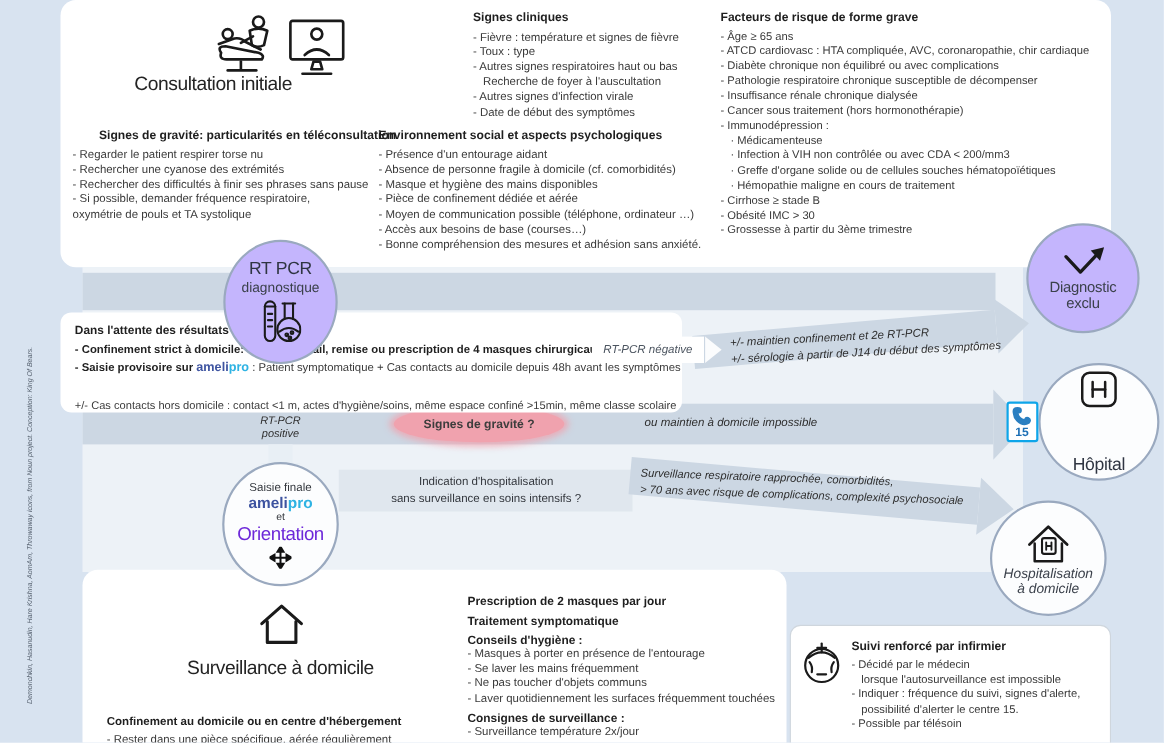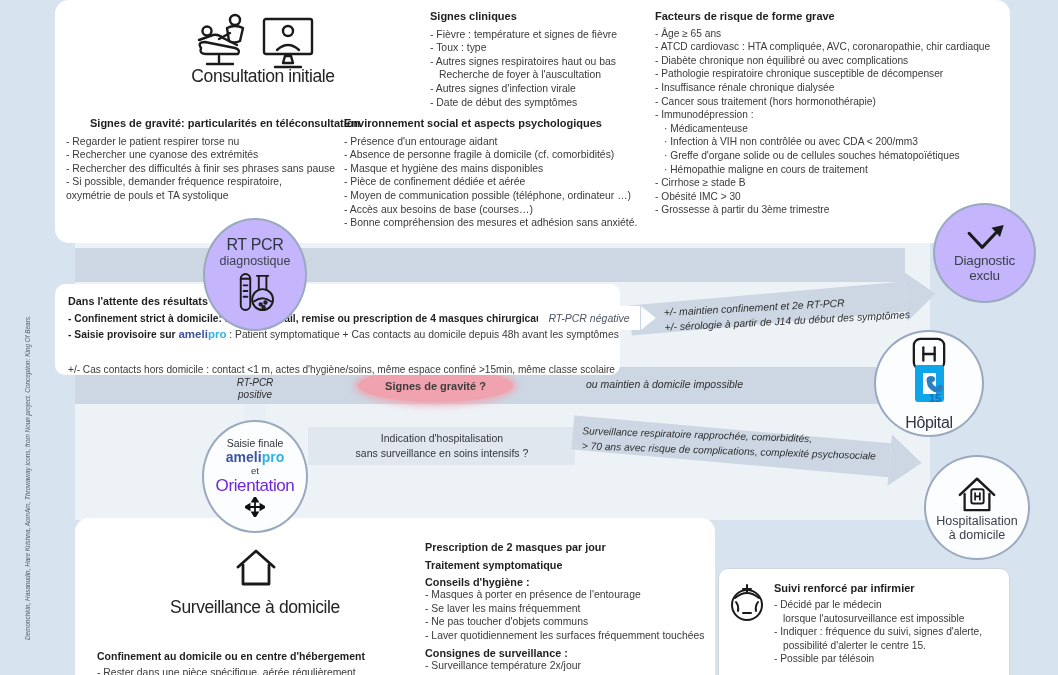--- a/index.html
+++ b/index.html
@@ -71,21 +71,21 @@
     </svg>
     <svg class="abs" style="left:206px;top:16px;" width="54" height="56" viewBox="0 0 54 56">
       <g fill="none" stroke="#1a1a1a" stroke-width="2.4" stroke-linecap="round" stroke-linejoin="round">
         <rect x="3" y="3" width="48" height="35" rx="2"></rect>
         <circle cx="27" cy="15" r="5"></circle>
         <path d="M16 34 Q27 24 38 34"></path>
         <path d="M24 40 L22 47 H32 L30 40 Z"></path>
         <path d="M14 51 H40"></path>
       </g>
     </svg>
-    <div class="abs title-big" style="left:93px;top:66px;width:230px;text-align:center;">Consultation initiale</div>
+    <div class="abs title-big" style="left:67px;top:66px;width:230px;text-align:left;">Consultation initiale</div>
 
     <div class="abs txt" style="left:375px;top:10px;width:225px;">
       <div class="bold" style="font-size:11px;margin-bottom:4px;">Signes cliniques</div>
       <div class="li">- Fièvre : température et signes de fièvre</div>
       <div class="li">- Toux : type</div>
       <div class="li">- Autres signes respiratoires haut ou bas</div>
       <div class="li sub-ind">Recherche de foyer à l'auscultation</div>
       <div class="li">- Autres signes d'infection virale</div>
       <div class="li">- Date de début des symptômes</div>
     </div>
@@ -185,32 +185,32 @@
     <div>RT-PCR</div>
     <div>positive</div>
   </div>
 
   <div class="abs pink" style="left:358px;top:369px;width:155px;height:33px;">
     <span class="bold" style="font-size:11px;color:#3d3d3d;">Signes de gravité ?</span>
   </div>
 
   <div class="abs it li" style="left:586px;top:378px;font-size:10.5px;z-index:3;">ou maintien à domicile impossible</div>
 
-  <div class="abs circle c-white" style="left:874px;top:330px;width:110px;height:107px;gap:40px;">
+  <div class="abs circle c-white" style="left:944px;top:330px;width:110px;height:107px;gap:40px;">
     <svg width="36" height="36" viewBox="0 0 38 38">
       <g fill="none" stroke="#1a1a1a" stroke-width="2.4" stroke-linecap="round">
         <rect x="3" y="3" width="32" height="32" rx="7"></rect>
         <path d="M13 12 V26"></path>
           <path d="M25 12 V26"></path>
           <path d="M13 19 H25"></path>
       </g>
     </svg>
     <div style="font-size:16px;color:#2f3542;margin-top:2px;letter-spacing:-0.3px;">Hôpital</div>
   </div>
-  <div class="abs" style="left:915px;top:365px;width:29px;height:37px;background:#fff;border:8px solid #0ea5e9;border-radius:3px;z-index:7;box-sizing:border-box;">
+  <div class="abs" style="left:915px;top:365px;width:29px;height:37px;background:#fff;border:2px solid #0ea5e9;border-radius:3px;z-index:7;box-sizing:border-box;">
     <svg width="25" height="33" viewBox="0 0 25 33">
       <path d="M4 10 Q2 3 8 3 Q12 3 12 6 Q12 9 9 9 Q10 13 14 14 Q15 11 18 12 Q22 14 19 18 Q13 22 7 16 Q4 13 4 10 Z" fill="#2a7fc1"></path>
       <text x="12" y="29" text-anchor="middle" font-size="11" font-weight="bold" fill="#1c6fb5" font-family="Liberation Sans, sans-serif">15</text>
     </svg>
   </div>
 
   <div class="abs" style="left:318px;top:431px;width:248px;text-align:center;font-size:10.5px;line-height:14.5px;color:#33373d;z-index:3;">
     <div>Indication d'hospitalisation</div>
     <div>sans surveillance en soins intensifs ?</div>
   </div>
@@ -230,21 +230,21 @@
         <path d="M11 4 V18"></path>
           <path d="M4 11 H18"></path>
         <polygon points="11,0 8,5 14,5"></polygon>
           <polygon points="11,22 8,17 14,17"></polygon>
         <polygon points="0,11 5,8 5,14"></polygon>
           <polygon points="22,11 17,8 17,14"></polygon>
       </g>
     </svg>
   </div>
 
-  <div class="abs circle c-white" style="left:924px;top:455px;width:106px;height:105px;">
+  <div class="abs circle c-white" style="left:900px;top:455px;width:106px;height:105px;font-style:italic;">
     <svg width="44" height="40" viewBox="0 0 46 42">
       <g fill="none" stroke="#1a1a1a" stroke-linecap="round" stroke-linejoin="round">
         <path d="M5 22 L23 5 L41 22" stroke-width="2.6"></path>
         <path d="M10 21 V38 H36 V21" stroke-width="2.4"></path>
         <rect x="17" y="16" width="13" height="15" rx="2" stroke-width="2"></rect>
         <path d="M21 20 V27 M26 20 V27 M21 23.5 H26" stroke-width="1.8"></path>
       </g>
     </svg>
     <div style="font-size:12.5px;color:#3b414b;line-height:14px;">Hospitalisation</div>
     <div style="font-size:12.5px;color:#3b414b;line-height:14px;">à domicile</div>

